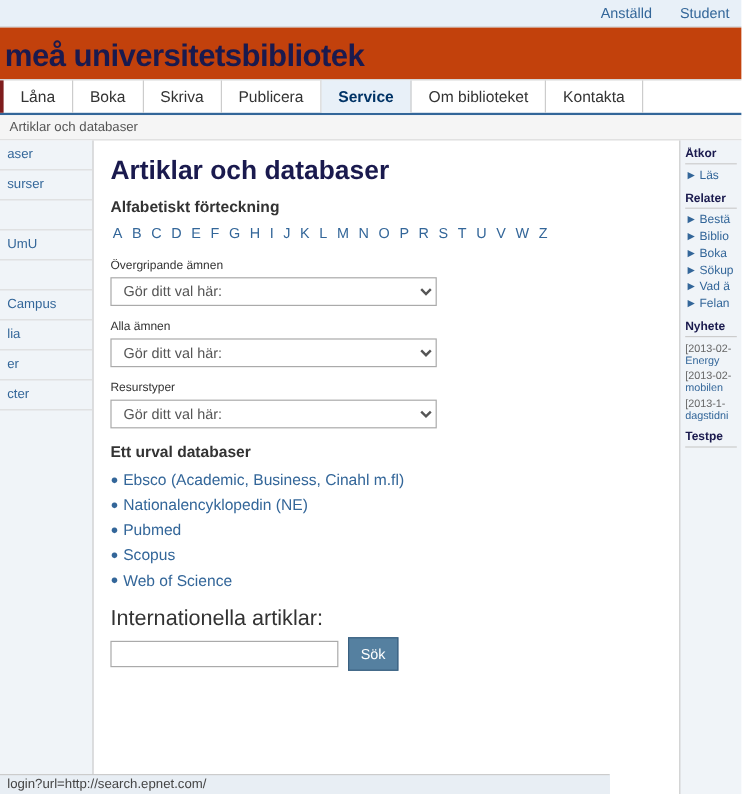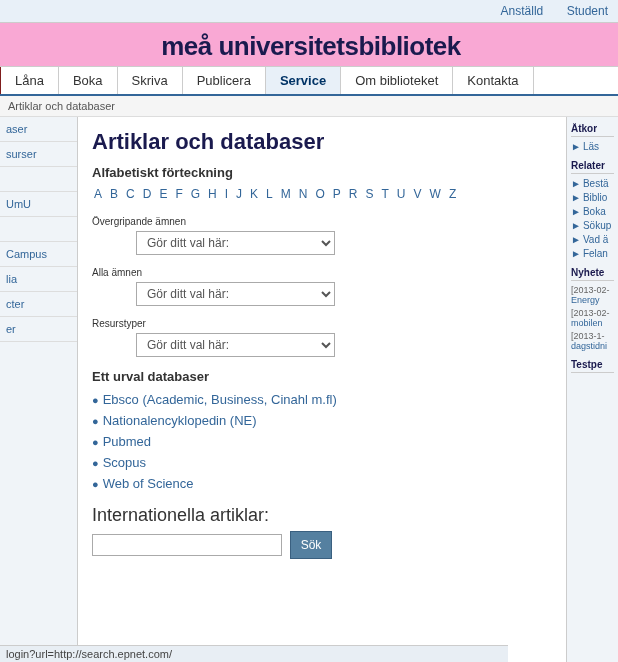--- a/index.html
+++ b/index.html
@@ -22,24 +22,23 @@
       border-bottom: 1px solid #ccc;
     }
     .top-bar a {
       color: #336699;
       text-decoration: none;
       margin-left: 20px;
     }
 
     
     .site-header {
-      background: #f9a8d4;
+      background: #c2410c;
       padding: 8px 0 4px 0;
       border-bottom: none;
-      text-align: center;
     }
     .site-title {
       font-size: 26px;
       font-weight: bold;
       color: #1a1a4e;
       padding-left: 4px;
       letter-spacing: -0.5px;
     }
 
     
@@ -54,21 +53,21 @@
     .main-nav a {
       display: block;
       padding: 6px 14px;
       font-size: 13px;
       color: #333;
       text-decoration: none;
       border-right: 1px solid #ccc;
       white-space: nowrap;
     }
     .main-nav a:first-child {
-      border-left: 1px solid #7f1d1d;
+      border-left: 3px solid #7f1d1d;
     }
     .main-nav a.active {
       background: #e8f0f8;
       color: #003366;
       font-weight: bold;
     }
 
     
     .breadcrumb {
       padding: 4px 8px;
@@ -137,27 +136,26 @@
     .filter-group {
       margin-bottom: 12px;
     }
     .filter-group label {
       display: block;
       font-weight: normal;
       font-size: 10px;
       margin-bottom: 4px;
     }
     .filter-group select {
-      width: 199px;
+      width: 272px;
       padding: 3px 6px;
       font-size: 12px;
       border: 1px solid #aaa;
       background: #fff;
       color: #555;
-      margin-left: 44px;
     }
 
     
     .db-section-label {
       font-weight: bold;
       font-size: 13px;
       margin-bottom: 8px;
     }
     .db-list {
       list-style: none;
@@ -291,22 +289,22 @@
 <div class="layout">
 
   <div class="sidebar">
     <div class="sidebar-item">aser</div>
     <div class="sidebar-item">surser</div>
     <div class="sidebar-item">&nbsp;</div>
     <div class="sidebar-item">UmU</div>
     <div class="sidebar-item">&nbsp;</div>
     <div class="sidebar-item">Campus</div>
     <div class="sidebar-item">lia</div>
+    <div class="sidebar-item">er</div>
     <div class="sidebar-item">cter</div>
-    <div class="sidebar-item">er</div>
   </div>
 
   <div class="main-content">
     <h1 class="page-title">Artiklar och databaser</h1>
 
     <div class="section-label">Alfabetiskt förteckning</div>
     <div class="alpha-list">
       <a>A</a>
       <a>B</a>
       <a>C</a>

